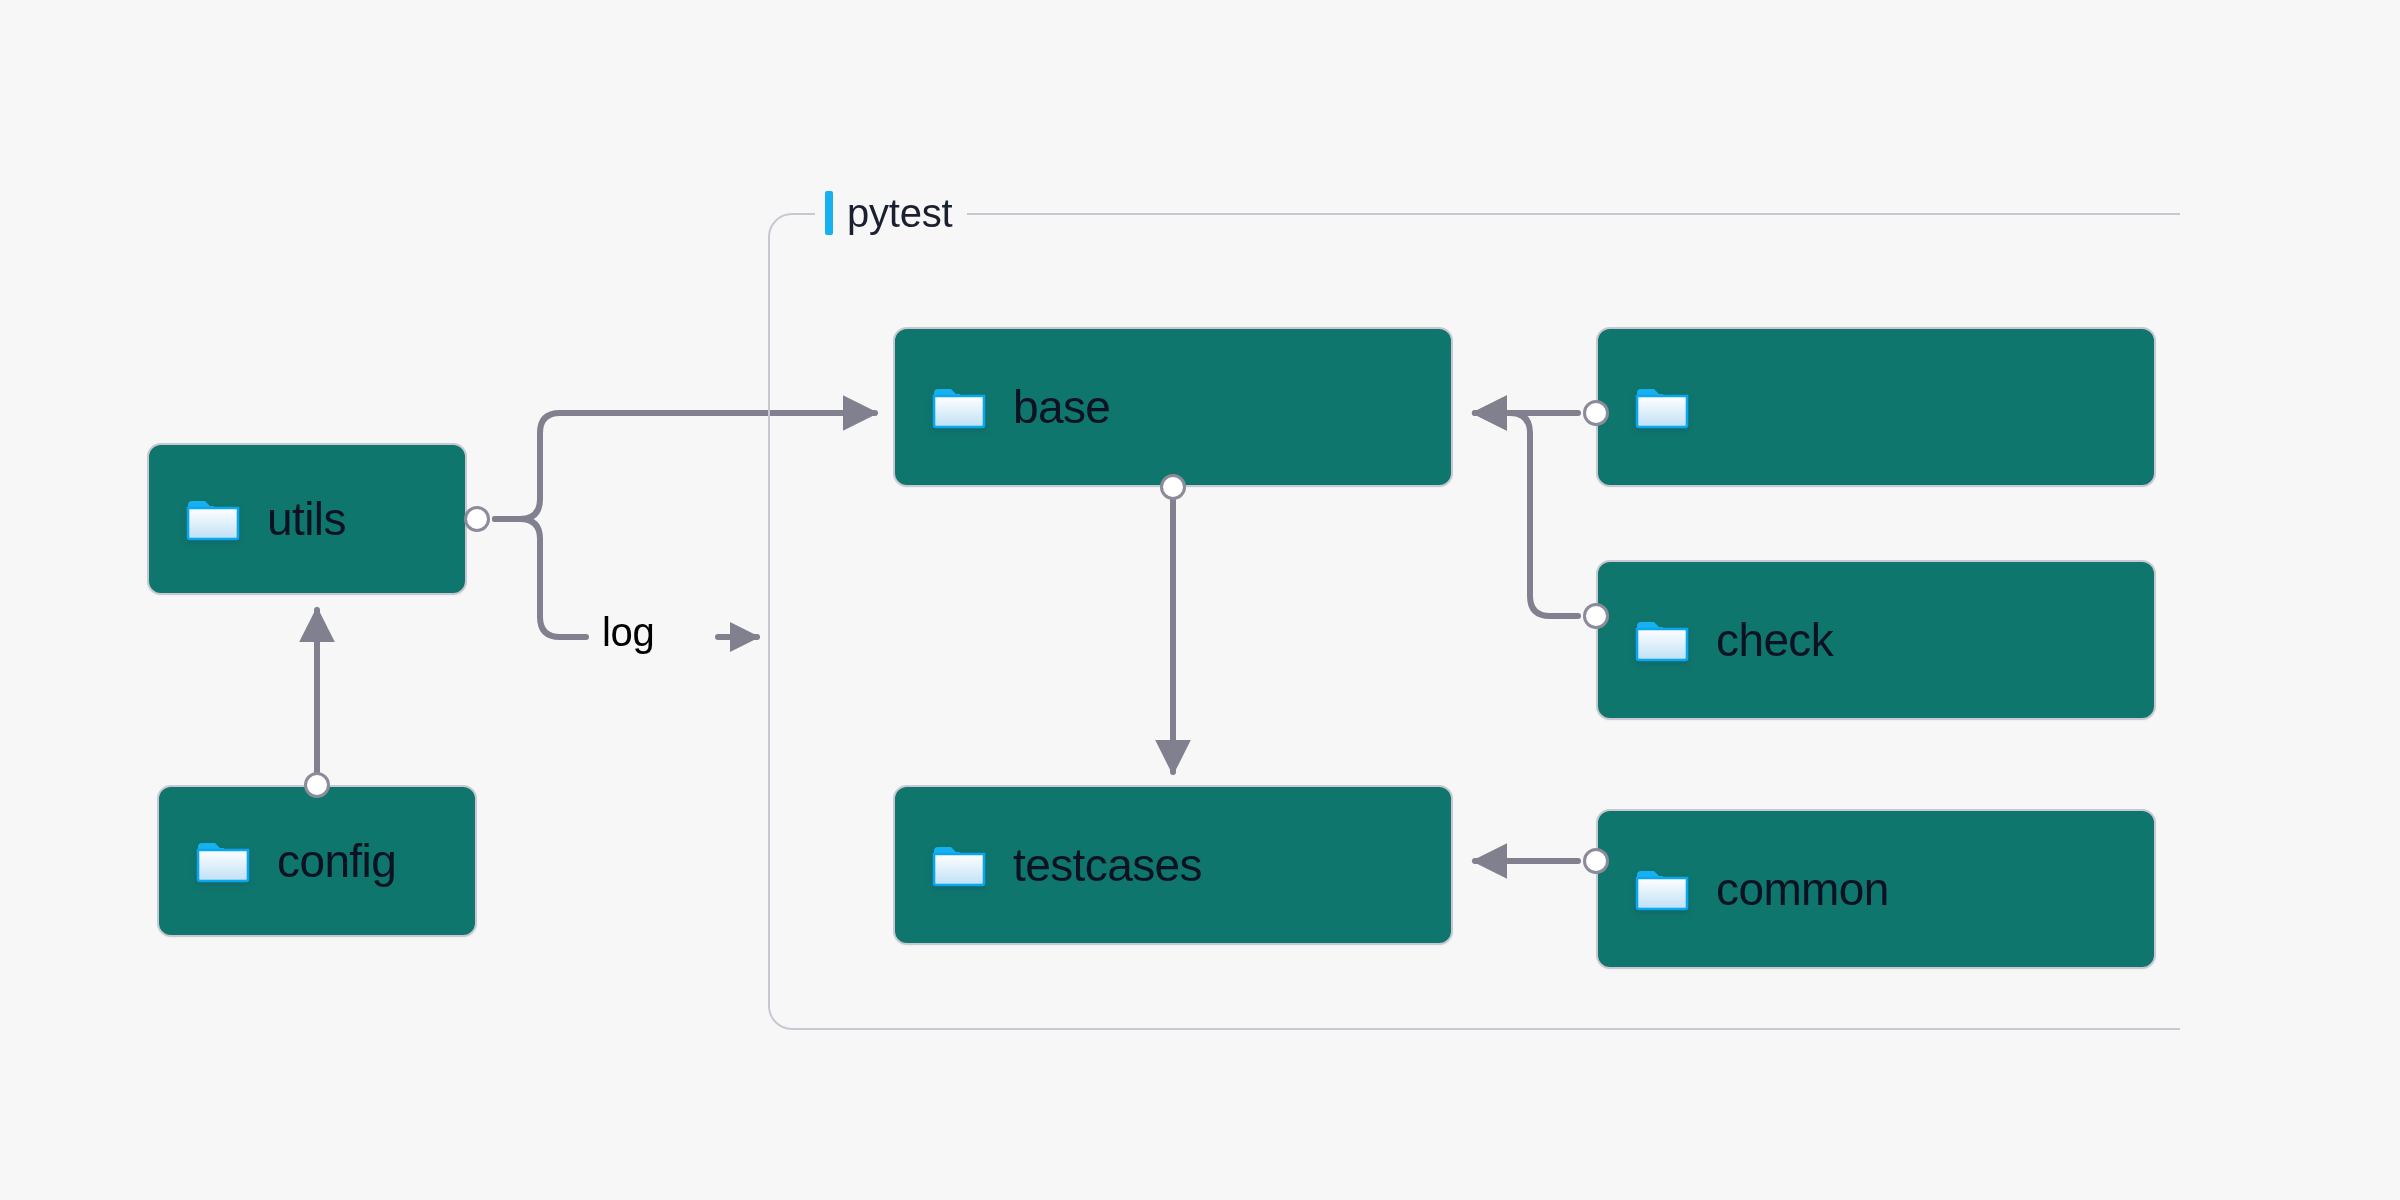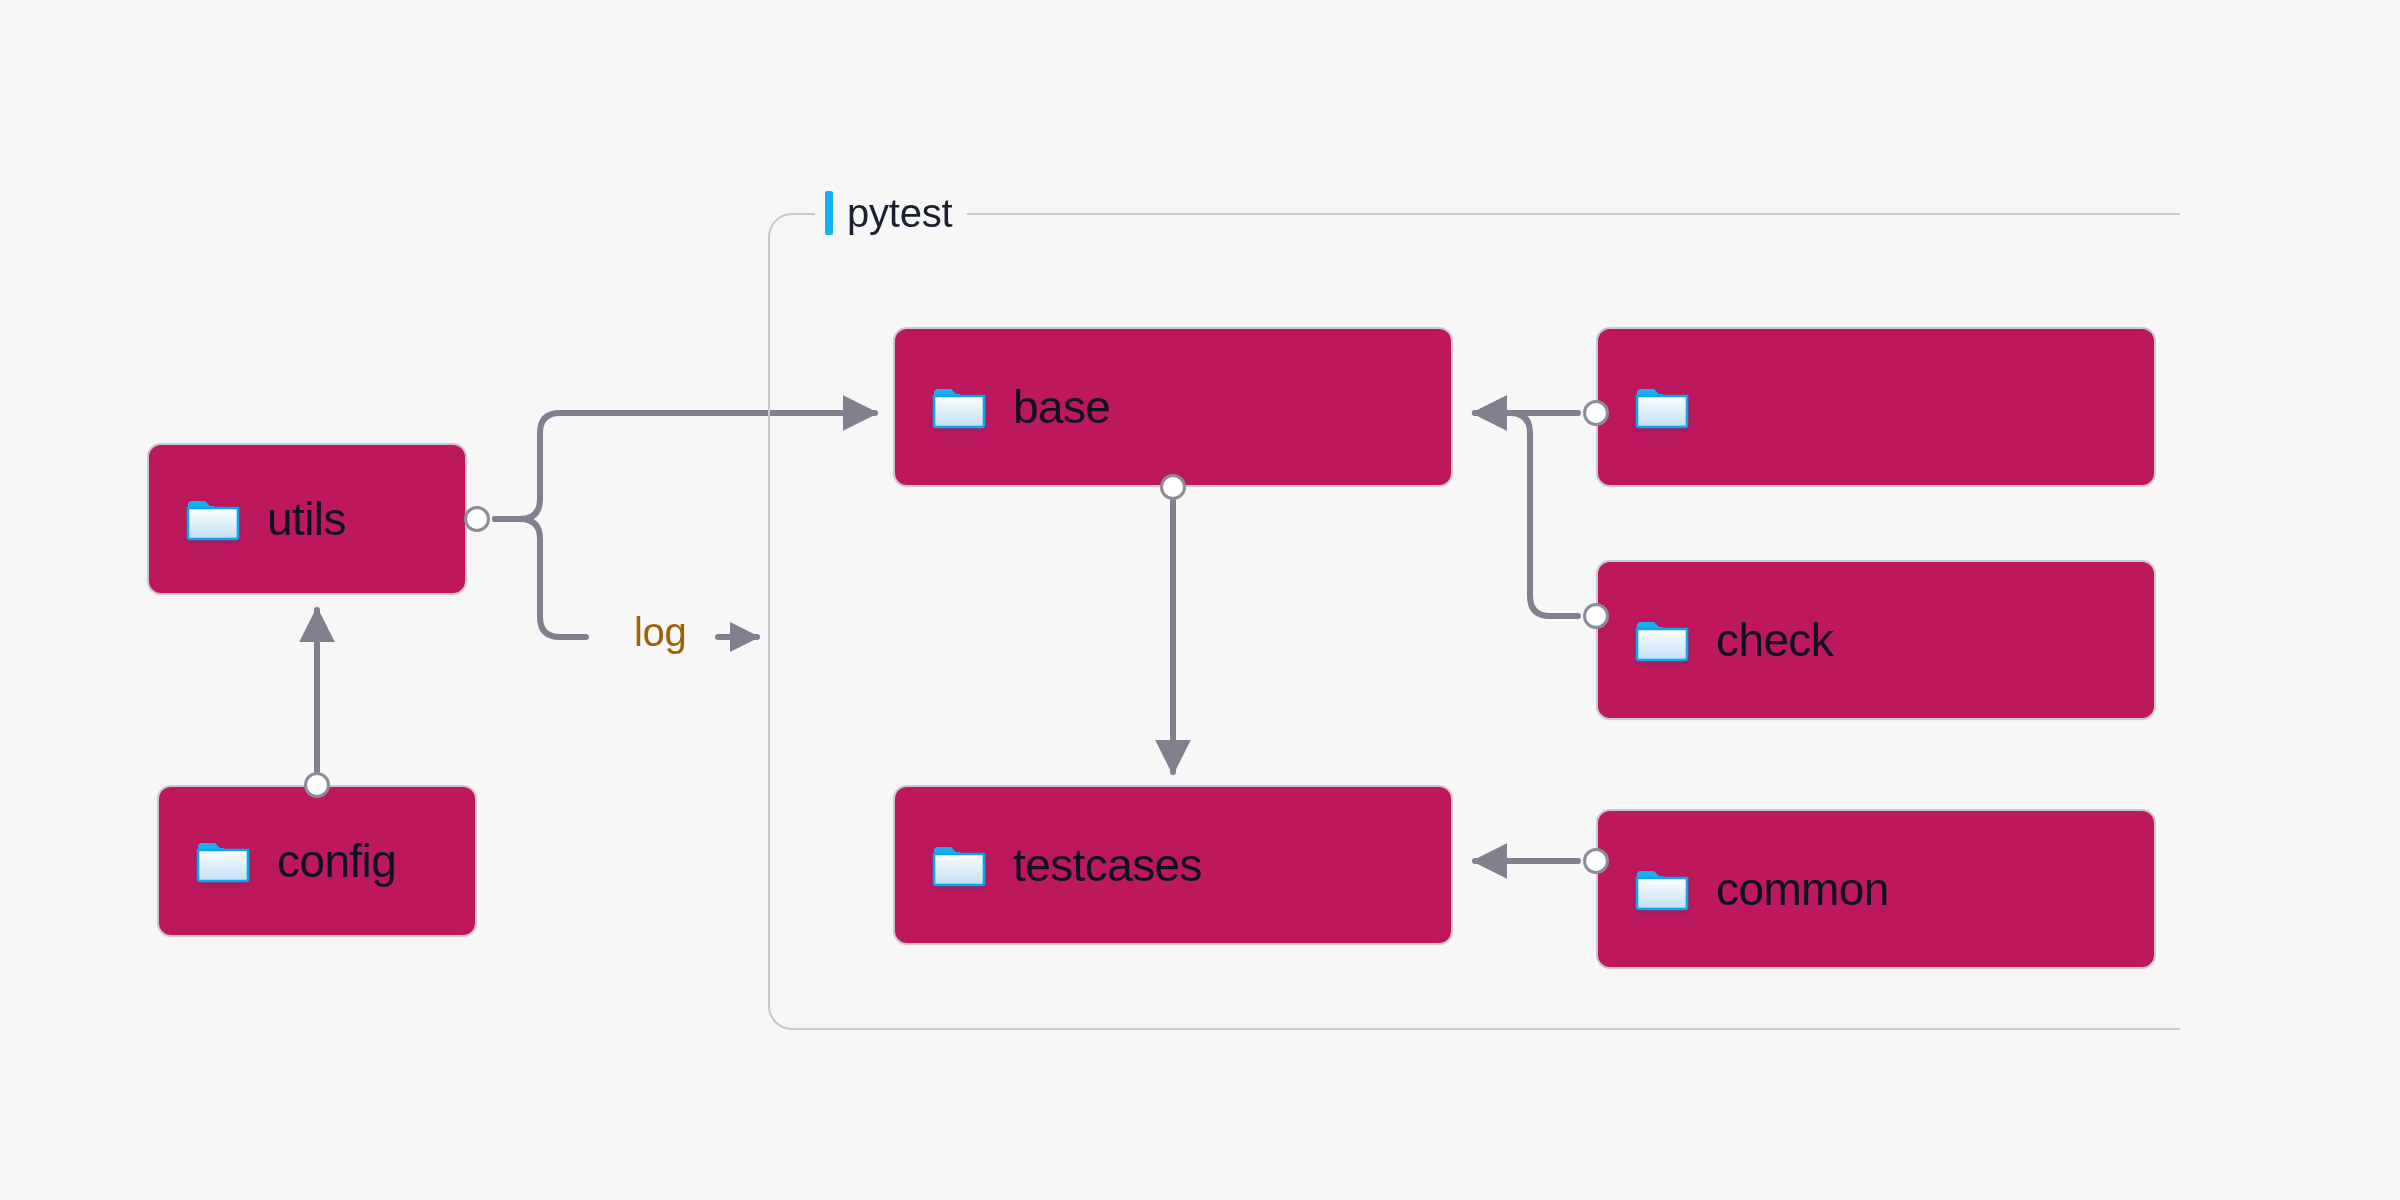--- a/index.html
+++ b/index.html
@@ -62,21 +62,21 @@
     line-height: 1;
     color: #1b2030;
     letter-spacing: -0.2px;
     white-space: nowrap;
   }
 
   
   .node {
     position: absolute;
     box-sizing: border-box;
-    background: #be185d;
+    background: #0f766e;
     border: 2px solid #c9c8d2;
     border-radius: 14px;
     display: flex;
     align-items: center;
     z-index: 4;
     padding-left: 36px;
     box-shadow: 0 1px 2px rgba(25,28,45,0.04);
   }
   .node-inner {
     display: flex;
@@ -110,25 +110,24 @@
     border-radius: 50%;
     background: #ffffff;
     z-index: 5;
   }
 
   
   .edge-label {
     position: absolute;
     font-size: 40px;
     line-height: 1;
-    color: #a16207;
+    color: #000000;
     letter-spacing: -0.3px;
     white-space: nowrap;
     z-index: 3;
-    margin-left: 32px;
   }
 </style>
 </head>
 <body>
 
 <div id="canvas">
 
   <svg id="edges" viewBox="0 0 2400 1200" width="2400" height="1200" xmlns="http://www.w3.org/2000/svg">
     <defs>
       <marker id="arrow" viewBox="0 0 10 10" refX="9" refY="5" markerWidth="6" markerHeight="6" orient="auto-start-reverse">

